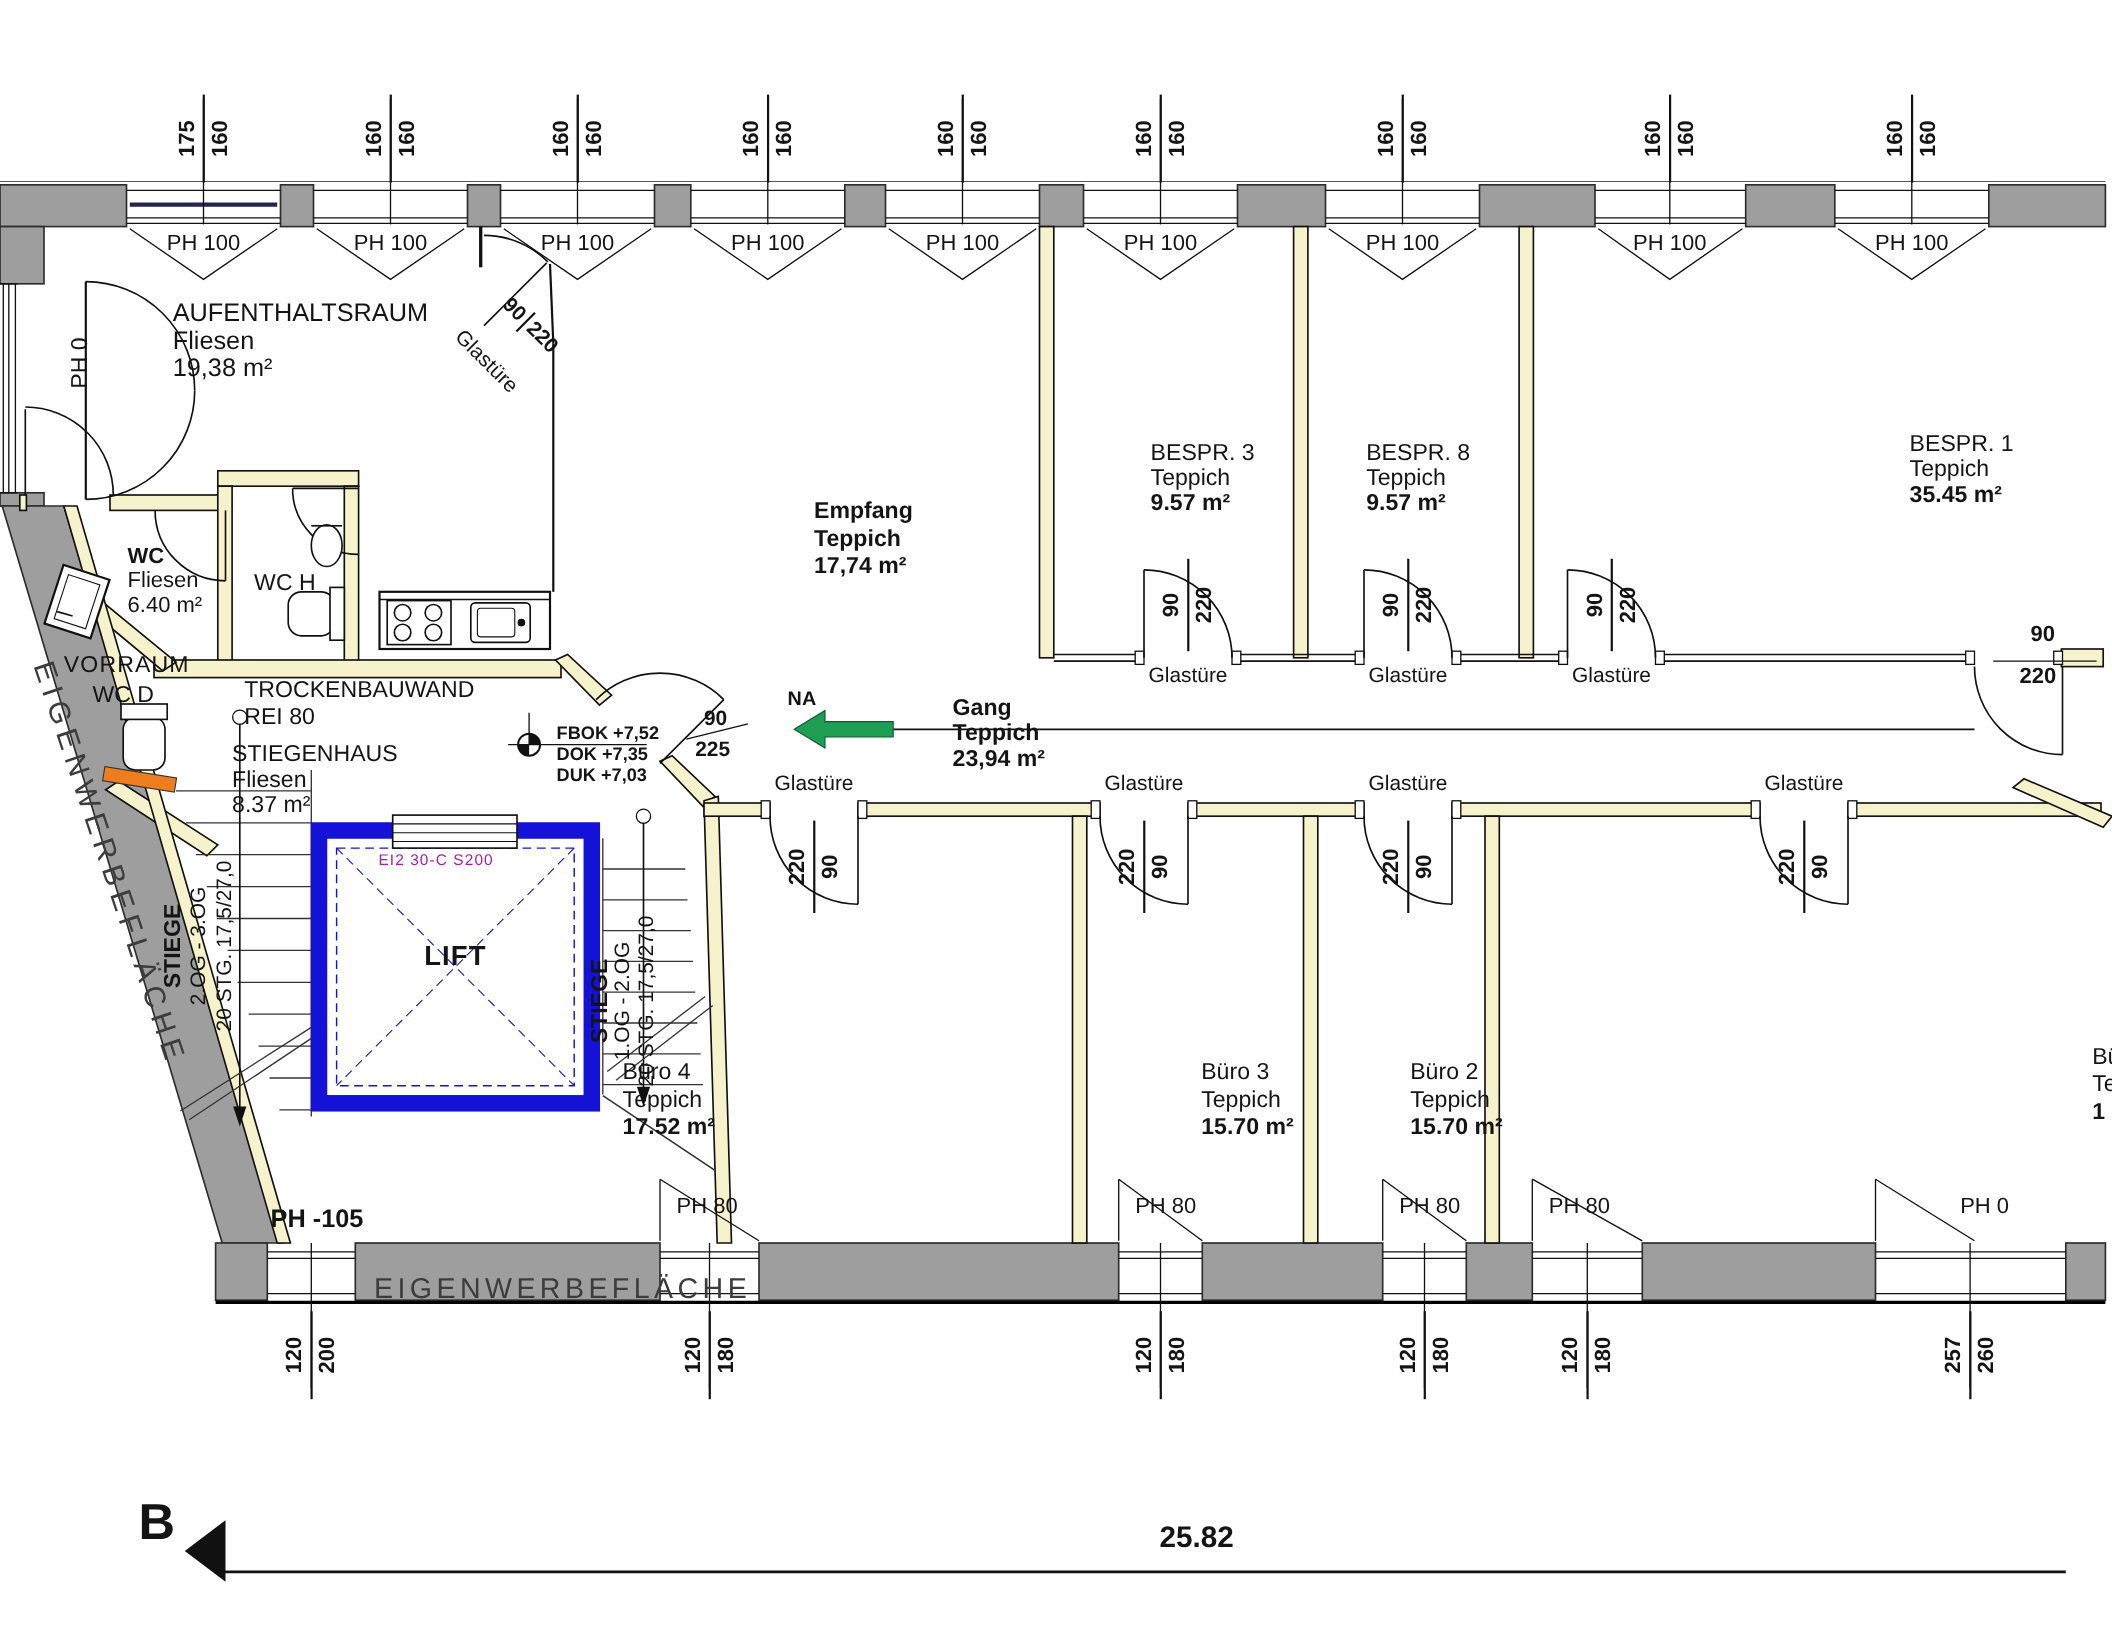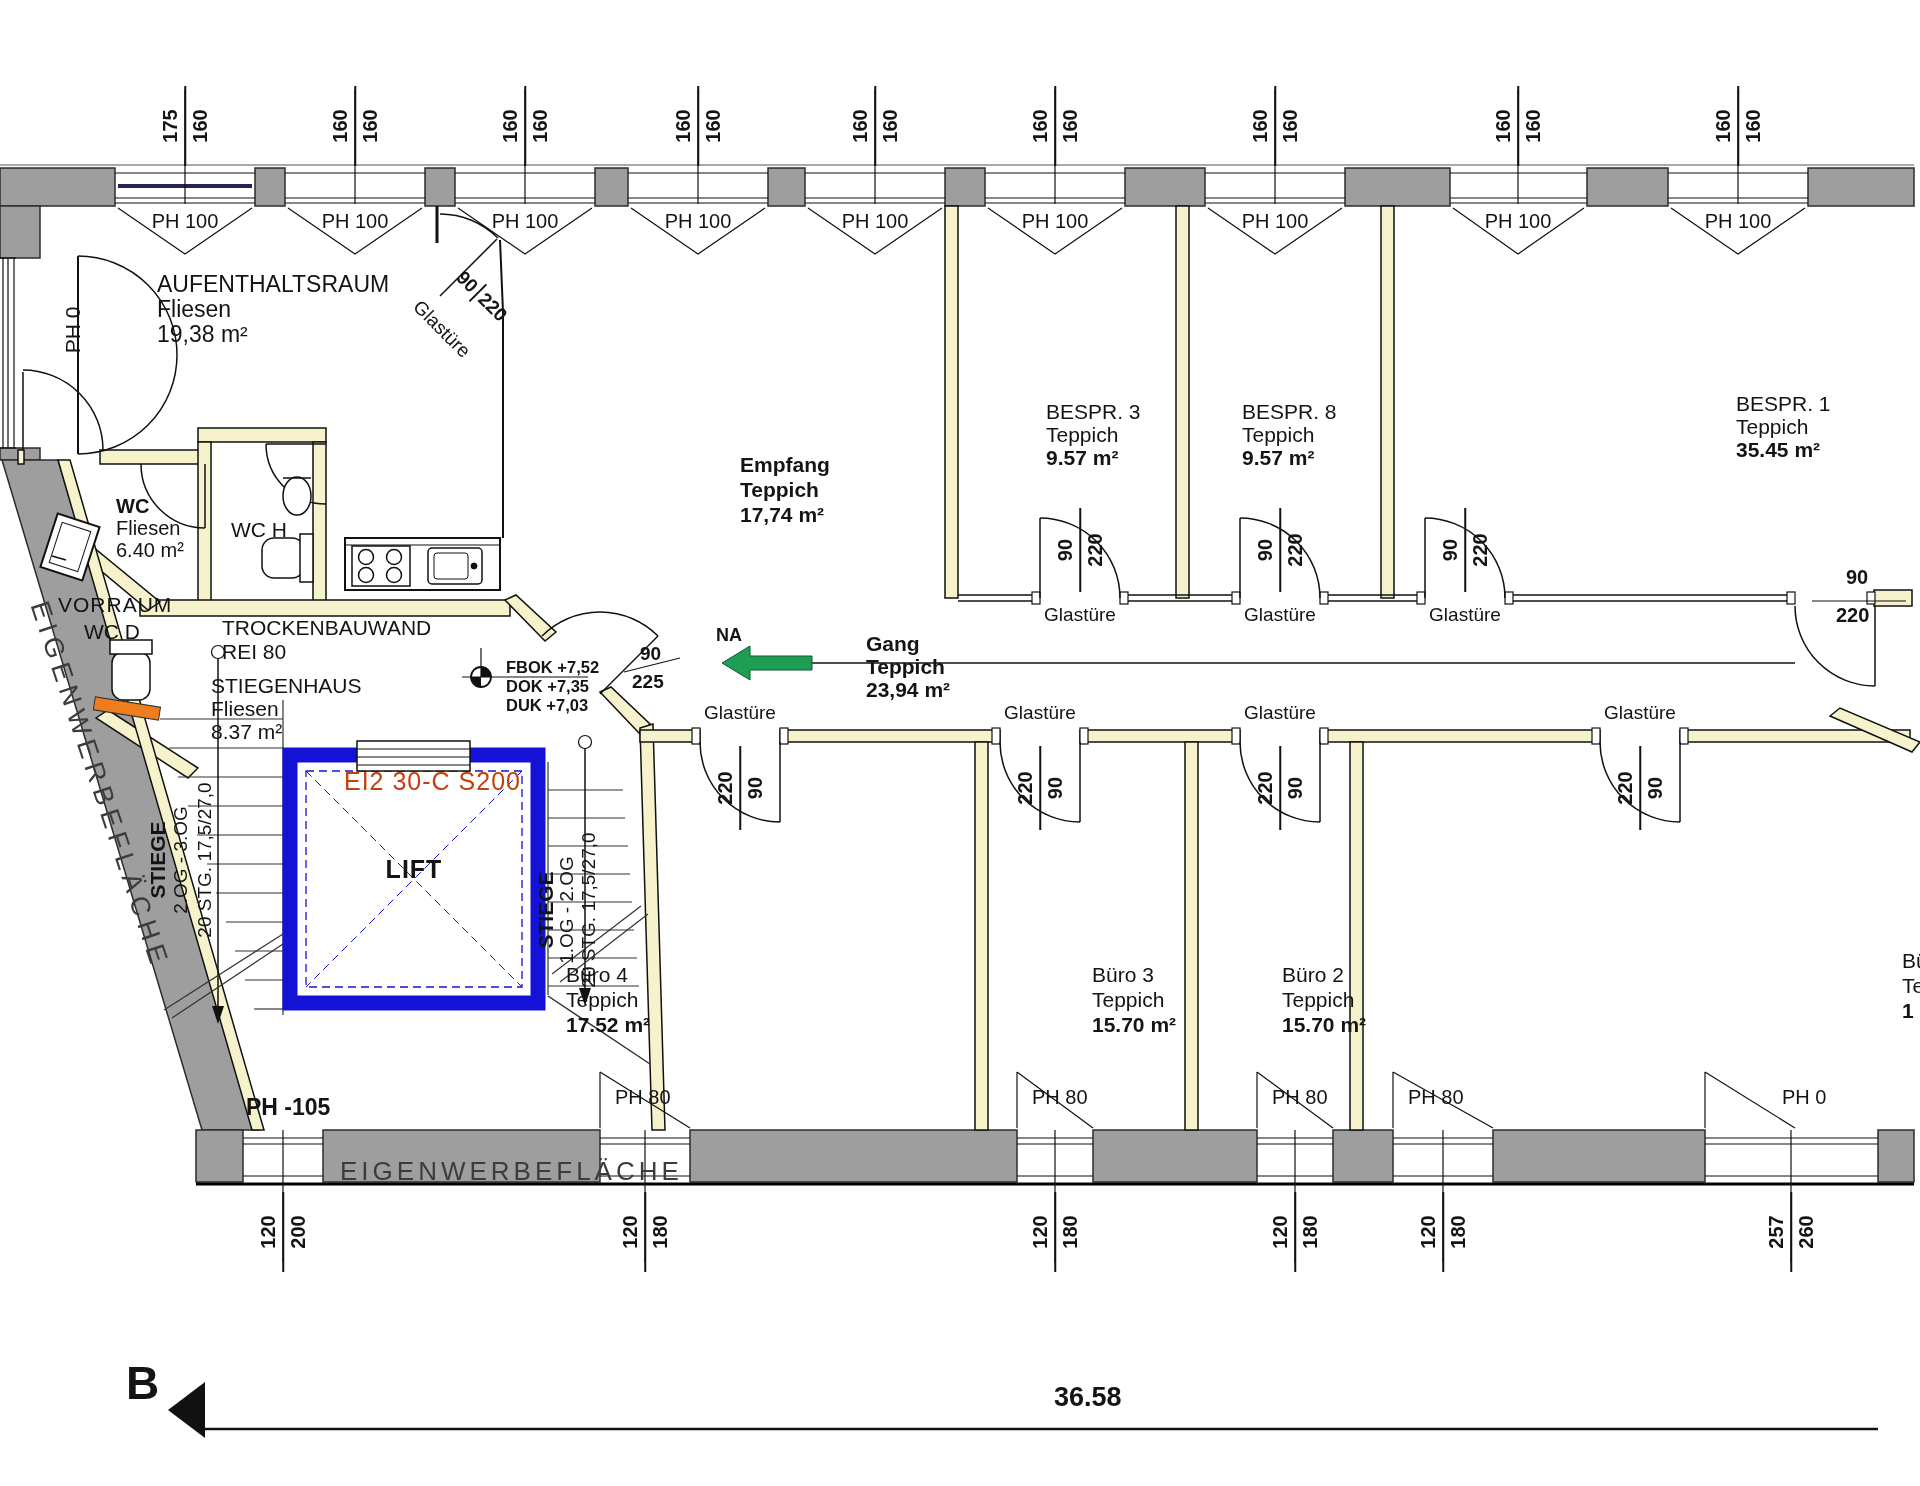--- a/index.html
+++ b/index.html
@@ -492,21 +492,21 @@
 </div>
 <div class="lbl b" style="left:506px;top:658px;font-size:16.5px;line-height:19px">
   <div>FBOK +7,52</div>
       <div>DOK +7,35</div>
       <div>DUK +7,03</div>
 </div>
 
 <div class="lbl b ctr" style="left:354px;top:858px;width:120px;font-size:25px;letter-spacing:1px">
   <div>LIFT</div>
 </div>
-<div class="lbl" style="left:344px;top:770px;font-size:25px;color:#c2410c;letter-spacing:1px">
+<div class="lbl" style="left:344px;top:770px;font-size:14px;color:#a21caf;letter-spacing:1px">
   <div>EI2 30-C S200</div>
 </div>
 
 <div class="vlab b" style="left:7px;top:849px;width:300px;height:22px;font-size:21px"><span>STIEGE</span></div>
 <div class="vlab" style="left:31px;top:849px;width:300px;height:22px;font-size:19px"><span>2.OG - 3.OG</span></div>
 <div class="vlab" style="left:55px;top:849px;width:300px;height:22px;font-size:19px"><span>20 STG. 17,5/27,0</span></div>
 <div class="vlab b" style="left:405px;top:899px;width:280px;height:22px;font-size:21px"><span>STIEGE</span></div>
 <div class="vlab" style="left:427px;top:899px;width:280px;height:22px;font-size:19px"><span>1.OG - 2.OG</span></div>
 <div class="vlab" style="left:449px;top:899px;width:280px;height:22px;font-size:19px"><span>20 STG. 17,5/27,0</span></div>
 
@@ -676,19 +676,19 @@
       <span class="a">220</span>
       <span class="b2">90</span>
     </div>
 <div class="dimv" style="left:1612px;top:746px;height:84px">
       <span class="ln"></span>
       <span class="a">220</span>
       <span class="b2">90</span>
     </div>
 
 <div class="lbl b" style="left:1054px;top:1386px;font-size:27px">
-  <div>36.58</div>
+  <div>25.82</div>
 </div>
 <div class="lbl b" style="left:126px;top:1372px;font-size:46px">
   <div>B</div>
 </div>
 
 </div>
 
 </body></html>

